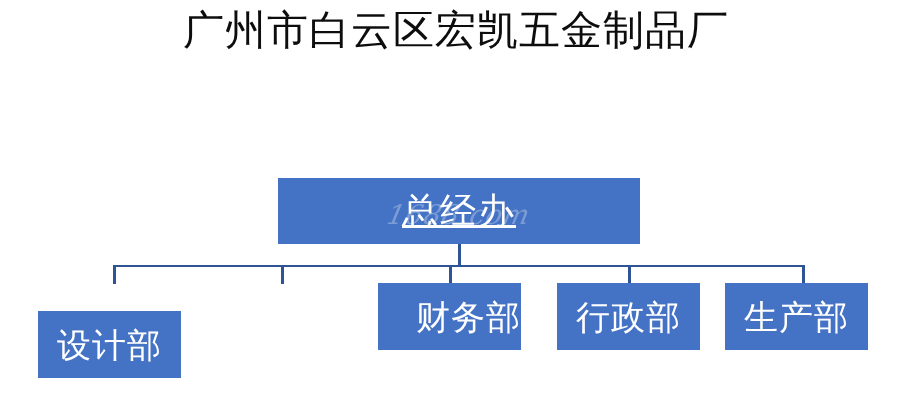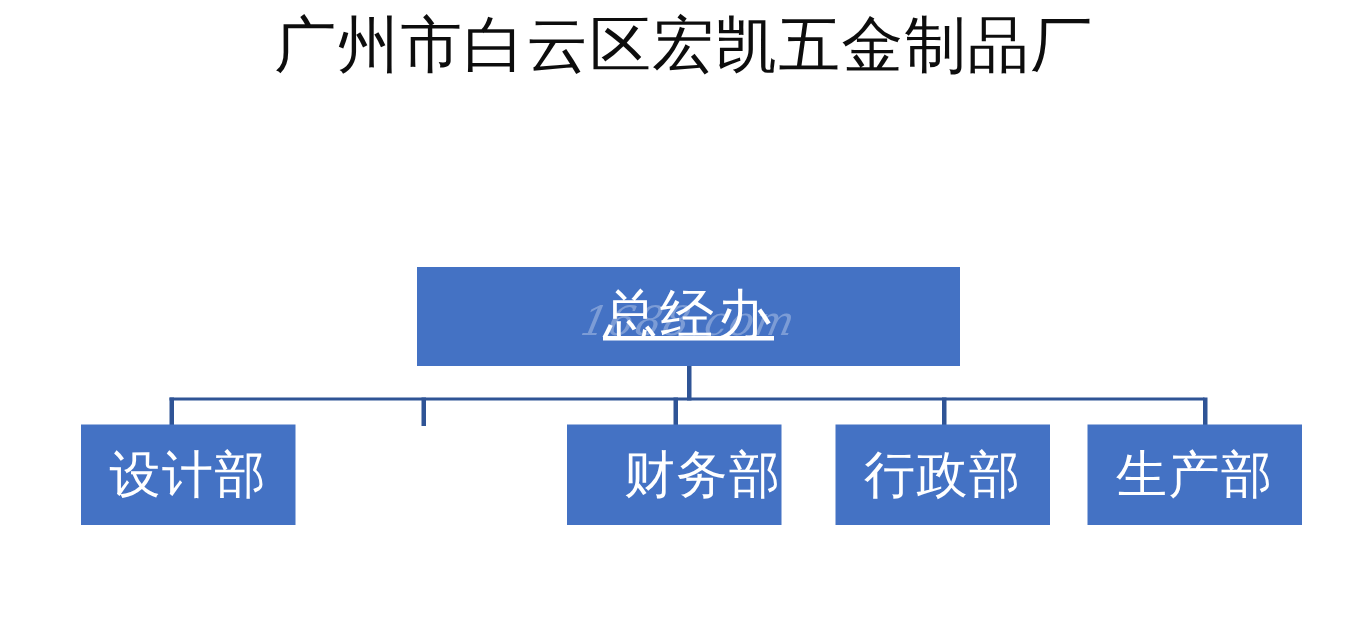--- a/index.html
+++ b/index.html
@@ -98,21 +98,21 @@
   
   .node-child {
     top: 283px;
     width: 143px;
     height: 67px;
   }
   .node-child .node-label {
     font-size: 34px;
     letter-spacing: 1px;
   }
-  .child-0 { left: 54px; }
+  .child-0 { left: 38px; margin-top: 28px; }
   .child-1 { left: 210px; }
   .child-2 { left: 378px; justify-content: flex-end; }
   .child-3 { left: 557px; text-align: center; }
   .child-4 { left: 725px; text-align: right; }
 
   
   .conn {
     position: absolute;
     background: #2F5496;
   }

